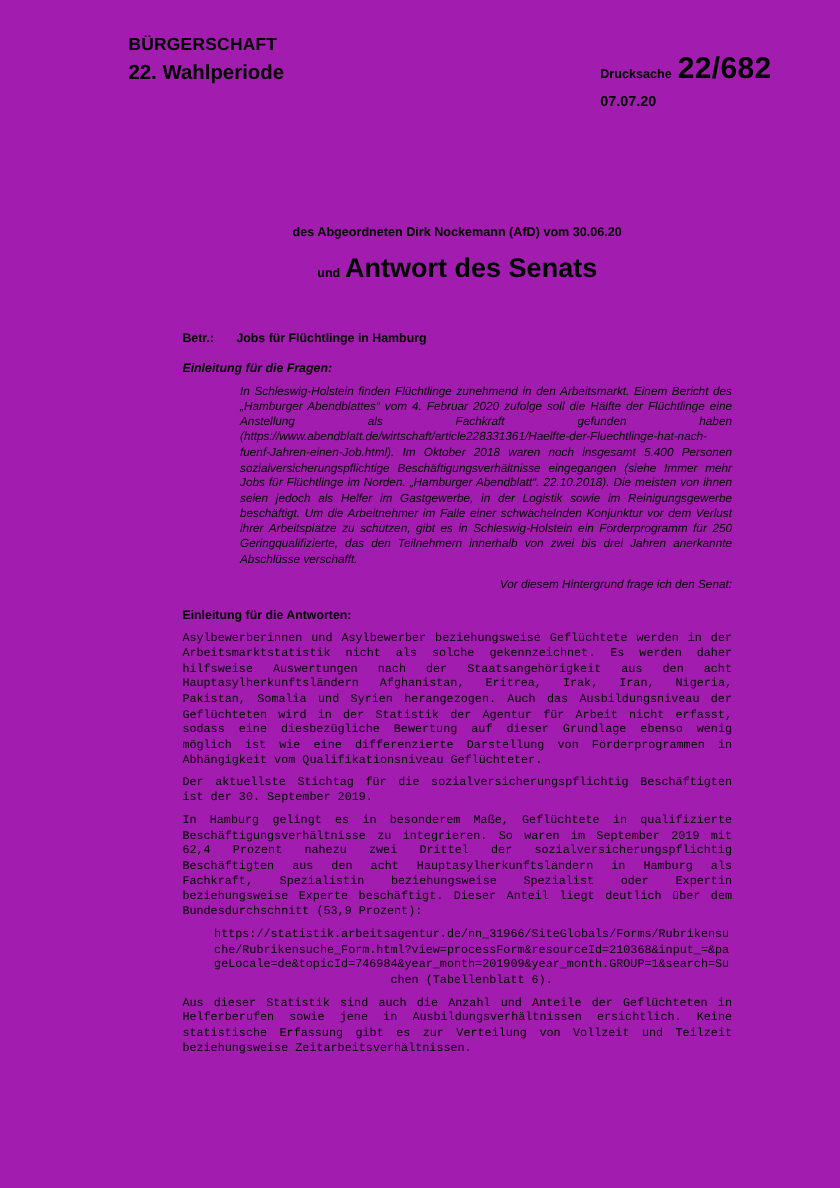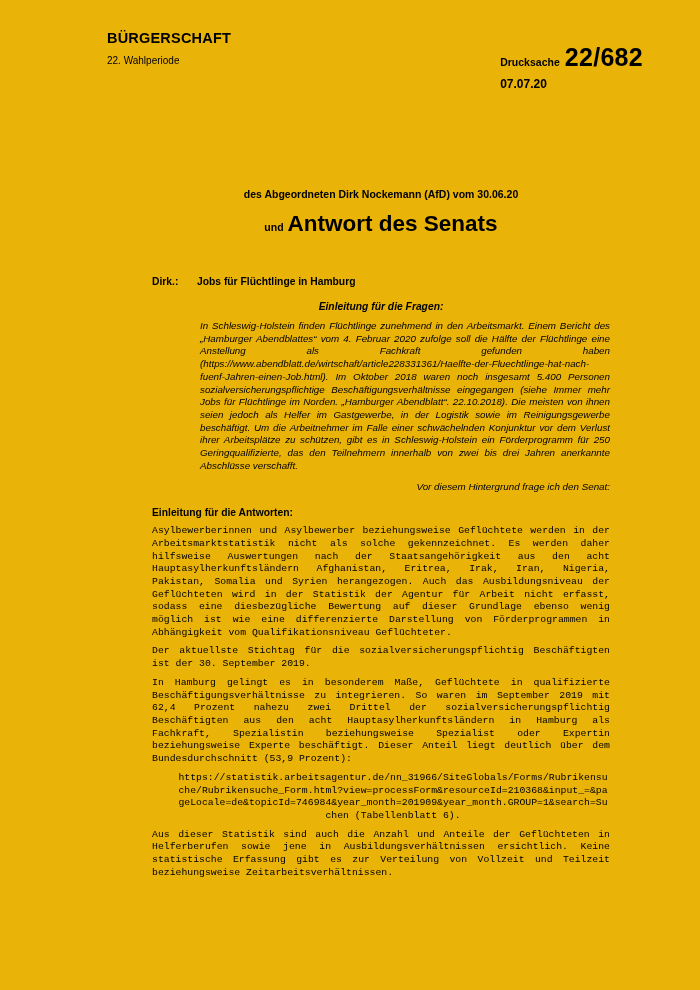--- a/index.html
+++ b/index.html
@@ -4,44 +4,44 @@
 <style>
   html, body {
     margin: 0;
     padding: 0;
     background: #ffffff;
   }
   .page {
     position: relative;
     width: 700px;
     height: 990px;
-    background: #eab308;
+    background: #a21caf;
     color: #000000;
     font-family: "Liberation Sans", "DejaVu Sans", sans-serif;
     overflow: hidden;
     box-sizing: border-box;
   }
   
   .header {
     display: flex;
     justify-content: space-between;
     align-items: flex-start;
     margin: 28px 57px 0 107px;
   }
   .header-left .org-line {
     font-size: 14.5px;
     line-height: 20px;
     font-weight: bold;
     letter-spacing: 0.2px;
   }
   .header-left .period {
     margin-top: 3px;
-    font-size: 10px;
+    font-size: 17px;
     line-height: 20px;
-    font-weight: normal;
+    font-weight: bold;
   }
   .header-right {
     margin-top: 16px;
     text-align: left;
   }
   .drucksache-row {
     display: flex;
     align-items: baseline;
     justify-content: flex-end;
   }
@@ -108,21 +108,20 @@
     flex: 0 0 45px;
   }
   .section-heading {
     margin-top: 12px;
     font-weight: bold;
     font-size: 10.3px;
     line-height: 13px;
   }
   .section-heading.italic {
     font-style: italic;
-    text-align: center;
   }
   .questions-block {
     margin-left: 48px;
     width: 410px;
     font-style: italic;
   }
   .questions-block .par {
     margin-top: 7px;
     text-align: justify;
     overflow-wrap: anywhere;
@@ -164,21 +163,21 @@
   </div>
 
   <div class="title-block">
     <div class="sub-title">des Abgeordneten Dirk Nockemann (AfD) vom 30.06.20</div>
     <div class="answer-title-line"><span>und</span><span class="answer-title-big">Antwort des Senats</span></div>
   </div>
 
   <div class="body-col">
 
     <div class="subject-row">
-      <span class="subject-label">Dirk.:</span>
+      <span class="subject-label">Betr.:</span>
       <span class="subject-text">Jobs für Flüchtlinge in Hamburg</span>
     </div>
 
     <div class="section-heading italic">Einleitung für die Fragen:</div>
 
     <div class="questions-block">
       <div class="par">In Schleswig-Holstein finden Flüchtlinge zunehmend in den Arbeitsmarkt. Einem Bericht des „Hamburger Abendblattes“ vom 4. Februar 2020 zufolge soll die Hälfte der Flüchtlinge eine Anstellung als Fachkraft gefunden haben (https://www.abendblatt.de/wirtschaft/article228331361/Haelfte-der-Fluechtlinge-hat-nach-fuenf-Jahren-einen-Job.html). Im Oktober 2018 waren noch insgesamt 5.400 Personen sozialversicherungspflichtige Beschäftigungsverhältnisse eingegangen (siehe Immer mehr Jobs für Flüchtlinge im Norden. „Hamburger Abendblatt“. 22.10.2018). Die meisten von ihnen seien jedoch als Helfer im Gastgewerbe, in der Logistik sowie im Reinigungsgewerbe beschäftigt. Um die Arbeitnehmer im Falle einer schwächelnden Konjunktur vor dem Verlust ihrer Arbeitsplätze zu schützen, gibt es in Schleswig-Holstein ein Förderprogramm für 250 Geringqualifizierte, das den Teilnehmern innerhalb von zwei bis drei Jahren anerkannte Abschlüsse verschafft.</div>
       <div class="par closing">Vor diesem Hintergrund frage ich den Senat:</div>
     </div>
 

